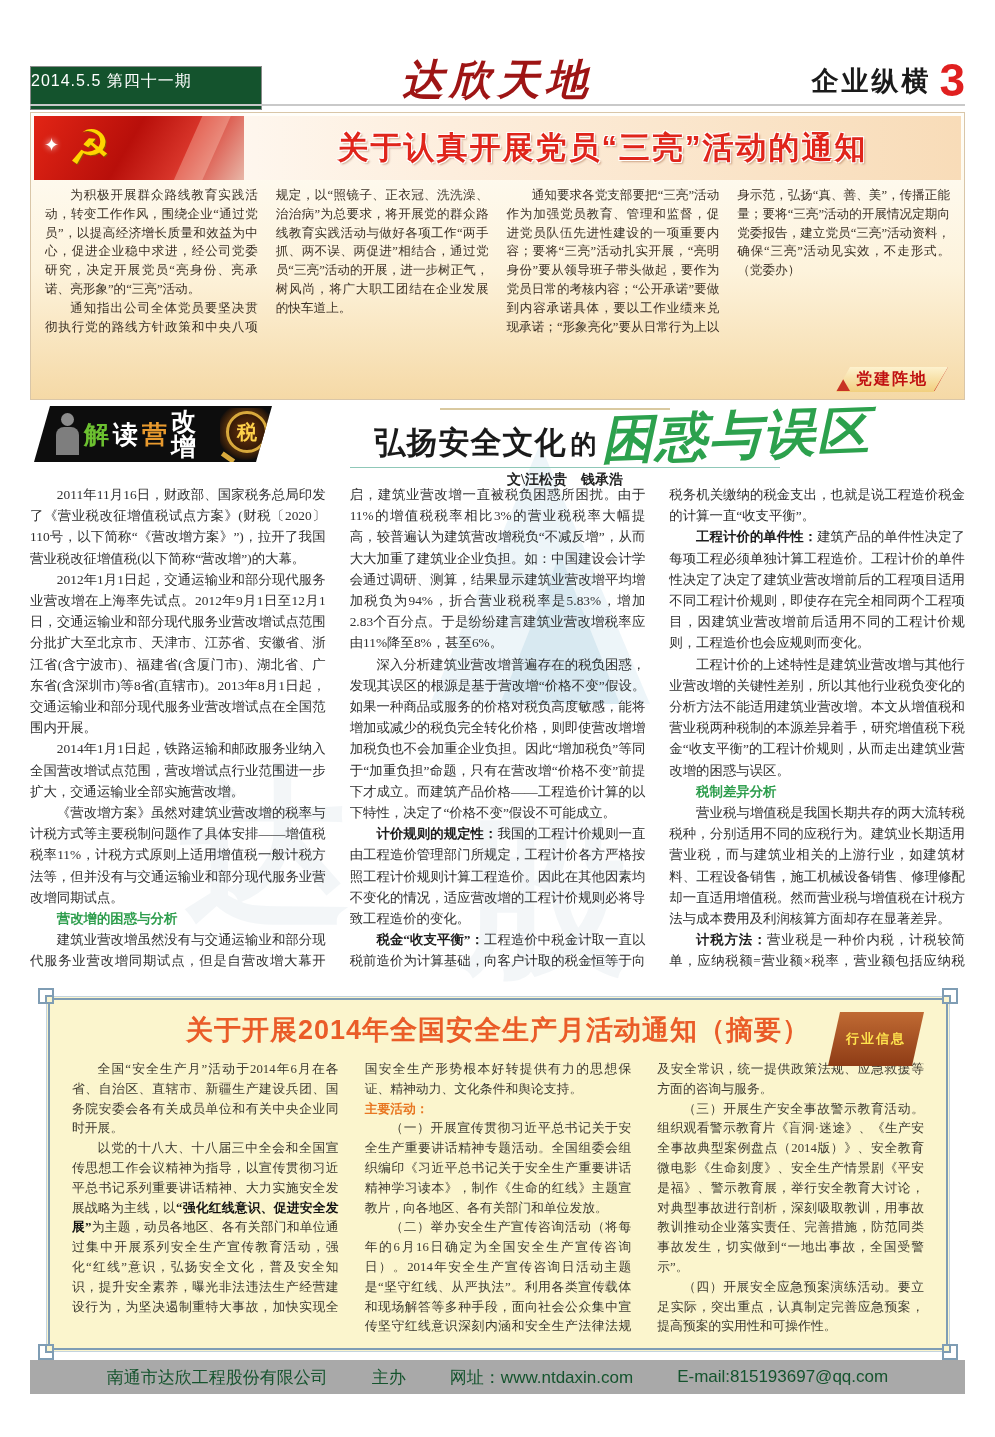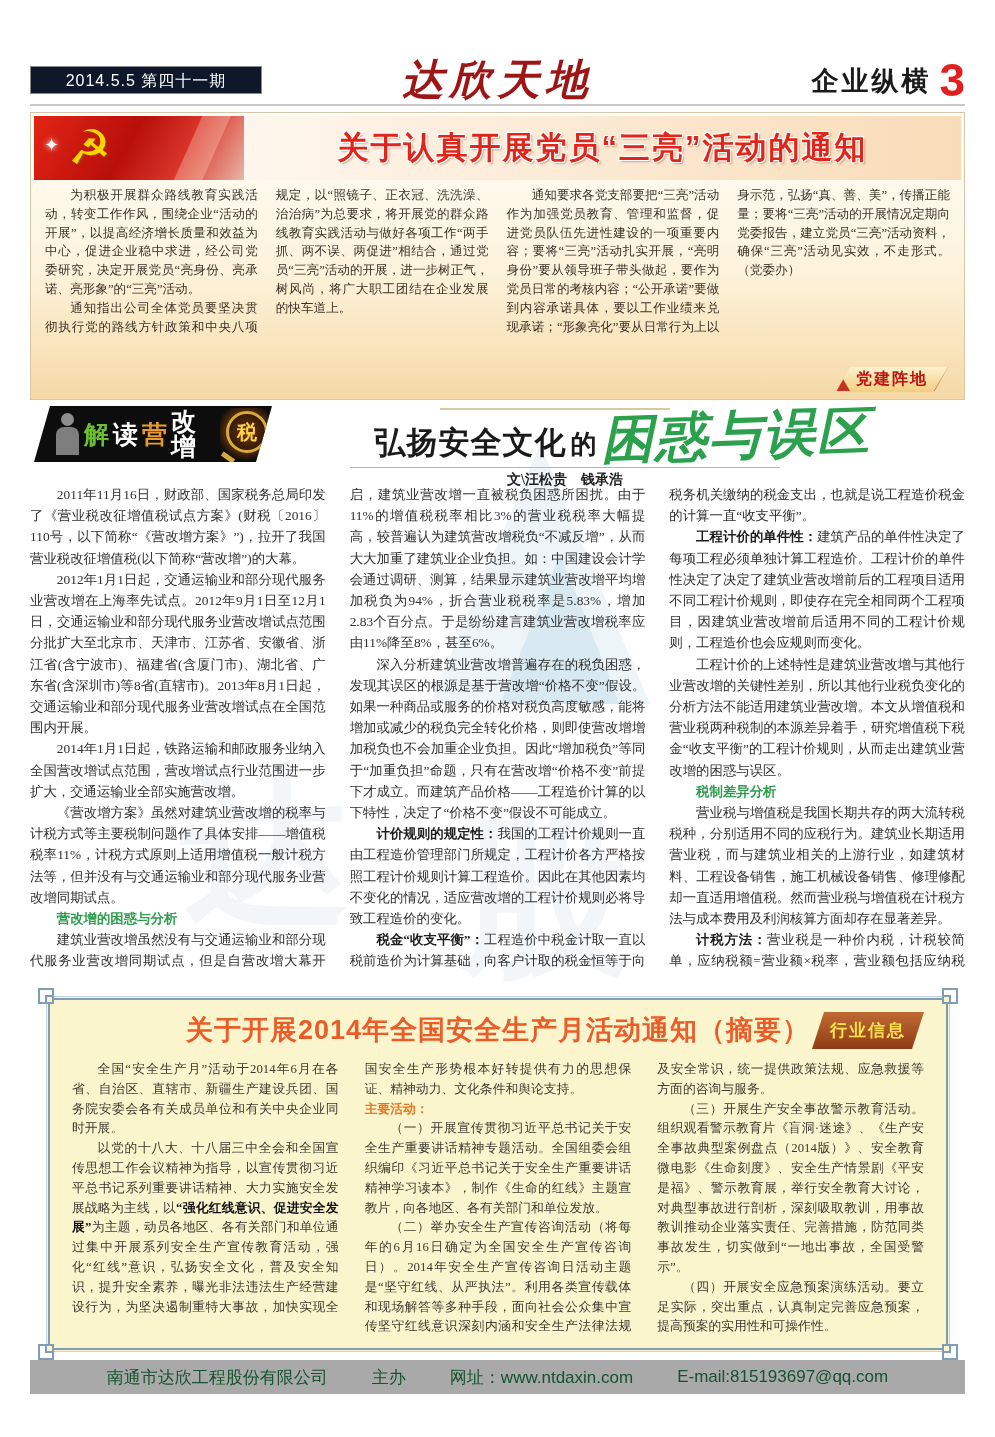--- a/index.html
+++ b/index.html
@@ -6,23 +6,23 @@
   html,body { background:#ffffff; }
   body {
     width:995px; height:1437px; position:relative; overflow:hidden;
     font-family:"Liberation Serif","DejaVu Serif",serif; color:#333;
   }
   .page { position:absolute; left:30px; top:0; width:935px; height:1437px; }
 
   
   .hdr { position:absolute; top:58px; left:0; right:0; height:46px; }
   .issue-badge {
-    position:absolute; left:0; top:8px; width:232px; height:28px;
-    background:#0f172a; color:#fff; font-family:"Liberation Sans",sans-serif;
-    font-size:16px; line-height:28px; text-align:center; letter-spacing:1px;
+    position:absolute; left:0; top:8px; width:232px; height:44px;
+    background:#14532d; color:#fff; font-family:"Liberation Sans",sans-serif;
+    font-size:16px; line-height:28px; letter-spacing:1px;
     border:1px solid #8a8a8a;
   }
   .masthead {
     position:absolute; left:0; right:0; top:-6px; text-align:center;
     font-size:42px; font-weight:bold; font-style:italic; color:#9e1515;
     letter-spacing:6px; font-family:"DejaVu Serif",serif;
   }
   .section-wrap { position:absolute; right:0; top:0; display:flex; align-items:flex-start; gap:8px;margin-left:26px; }
   .section-name { font-size:27px; font-weight:bold; color:#1a1a1a; letter-spacing:3px; line-height:46px; }
   .page-num { font-size:46px; line-height:44px; font-weight:bold; color:#e02020; font-family:"Liberation Sans",sans-serif; }
@@ -126,23 +126,23 @@
   .knot.tl { left:-12px; top:-12px; } .knot.tl::after { right:-2px; bottom:-2px; }
   .knot.tr { right:-12px; top:-12px; } .knot.tr::after { left:-2px; bottom:-2px; }
   .knot.bl { left:-12px; bottom:-12px; } .knot.bl::after { right:-2px; top:-2px; }
   .knot.br { right:-12px; bottom:-12px; } .knot.br::after { left:-2px; top:-2px; }
   .a3-titlerow { position:relative; height:42px; }
   .a3-title {
     text-align:center; font-family:"Liberation Sans",sans-serif; font-weight:bold;
     font-size:27px; color:#ea5c28; letter-spacing:1px; line-height:40px;
   }
   .a3-badge {
-    position:absolute; right:0; top:2px; padding:7px 18px;
+    position:absolute; right:0; top:2px; padding:18px 18px;
     background:linear-gradient(to bottom,#c06a33,#8e3c16);
-    color:#ffe34d; font-family:"Liberation Sans",sans-serif; font-weight:bold; font-size:17px; letter-spacing:2px;
+    color:#ffe34d; font-family:"Liberation Sans",sans-serif; font-weight:bold; font-size:13px; letter-spacing:2px;
     clip-path:polygon(12px 0,100% 0,calc(100% - 12px) 100%,0 100%);
     filter:drop-shadow(1px 1px 0 #6e2a0c);
   }
   .a3-body {
     margin-top:8px; height:278px; overflow:hidden;
     column-count:3; column-gap:26px;
     font-size:12.8px; line-height:19.8px; text-align:justify; color:#3d3a30;
   }
 
   
@@ -177,21 +177,21 @@
   <div class="a1">
     <div class="a1-banner">
       <div class="emblem-box">
         <span class="star">✦</span>
         <span class="emblem">☭</span>
         <span class="stripe"></span>
       </div>
       <div class="a1-title">关于认真开展党员“三亮”活动的通知</div>
     </div>
     <div class="a1-body">
-        <p class="para t-p">为积极开展群众路线教育实践活动，转变工作作风，围绕企业“活动的开展”，以提高经济增长质量和效益为中心，促进企业稳中求进，经公司党委研究，决定开展党员“亮身份、亮承诺、亮形象”的“三亮”活动。</p>
+        <p class="para t-p">为积极开展群众路线教育实践活动，转变工作作风，围绕企业“通过党员”，以提高经济增长质量和效益为中心，促进企业稳中求进，经公司党委研究，决定开展党员“亮身份、亮承诺、亮形象”的“三亮”活动。</p>
         <p class="para t-p">通知指出公司全体党员要坚决贯彻执行党的路线方针政策和中央八项规定，以“照镜子、正衣冠、洗洗澡、治治病”为总要求，将开展党的群众路线教育实践活动与做好各项工作“两手抓、两不误、两促进”相结合，通过党员“三亮”活动的开展，进一步树正气，树风尚，将广大职工团结在企业发展的快车道上。</p>
         <p class="para t-p">通知要求各党支部要把“三亮”活动作为加强党员教育、管理和监督，促进党员队伍先进性建设的一项重要内容；要将“三亮”活动扎实开展，“亮明身份”要从领导班子带头做起，要作为党员日常的考核内容；“公开承诺”要做到内容承诺具体，要以工作业绩来兑现承诺；“形象亮化”要从日常行为上以身示范，弘扬“真、善、美”，传播正能量；要将“三亮”活动的开展情况定期向党委报告，建立党员“三亮”活动资料，确保“三亮”活动见实效，不走形式。（党委办）</p>
       </div>
     <div class="tag-badge">党建阵地</div>
   </div>
 
   <div class="a2">
     <span class="wm wm-tri"></span>
     <span class="wm wm-tri2"></span>
     <span class="wm wm-zi wm-z1">达</span>
@@ -214,21 +214,21 @@
         <div class="a2-titleline">
           <span class="t-prefix">弘扬安全文化</span>
           <span class="t-suffix">的</span>
           <span class="t-script">困惑与误区</span>
         </div>
         <div class="a2-tealline"></div>
         <div class="a2-byline">文\汪松贵　钱承浩</div>
       </div>
     </div>
     <div class="a2-body">
-        <p class="para t-p">2011年11月16日，财政部、国家税务总局印发了《营业税改征增值税试点方案》(财税〔2016〕110号，以下简称“《营改增方案》”)，拉开了我国营业税改征增值税(以下简称“营改增”)的大幕。</p>
+        <p class="para t-p">2011年11月16日，财政部、国家税务总局印发了《营业税改征增值税试点方案》(财税〔2020〕110号，以下简称“《营改增方案》”)，拉开了我国营业税改征增值税(以下简称“营改增”)的大幕。</p>
         <p class="para t-p">2012年1月1日起，交通运输业和部分现代服务业营改增在上海率先试点。2012年9月1日至12月1日，交通运输业和部分现代服务业营改增试点范围分批扩大至北京市、天津市、江苏省、安徽省、浙江省(含宁波市)、福建省(含厦门市)、湖北省、广东省(含深圳市)等8省(直辖市)。2013年8月1日起，交通运输业和部分现代服务业营改增试点在全国范围内开展。</p>
         <p class="para t-p">2014年1月1日起，铁路运输和邮政服务业纳入全国营改增试点范围，营改增试点行业范围进一步扩大，交通运输业全部实施营改增。</p>
         <p class="para t-p">《营改增方案》虽然对建筑业营改增的税率与计税方式等主要税制问题作了具体安排——增值税税率11%，计税方式原则上适用增值税一般计税方法等，但并没有与交通运输业和部分现代服务业营改增同期试点。</p>
         <p class="para t-h">营改增的困惑与分析</p>
         <p class="para t-p">建筑业营改增虽然没有与交通运输业和部分现代服务业营改增同期试点，但是自营改增大幕开启，建筑业营改增一直被税负困惑所困扰。由于11%的增值税税率相比3%的营业税税率大幅提高，较普遍认为建筑营改增税负“不减反增”，从而大大加重了建筑业企业负担。如：中国建设会计学会通过调研、测算，结果显示建筑业营改增平均增加税负为94%，折合营业税税率是5.83%，增加2.83个百分点。于是纷纷建言建筑业营改增税率应由11%降至8%，甚至6%。</p>
         <p class="para t-p">深入分析建筑业营改增普遍存在的税负困惑，发现其误区的根源是基于营改增“价格不变”假设。如果一种商品或服务的价格对税负高度敏感，能将增加或减少的税负完全转化价格，则即使营改增增加税负也不会加重企业负担。因此“增加税负”等同于“加重负担”命题，只有在营改增“价格不变”前提下才成立。而建筑产品价格——工程造价计算的以下特性，决定了“价格不变”假设不可能成立。</p>
         <p class="para t-lead"><b>计价规则的规定性：</b>我国的工程计价规则一直由工程造价管理部门所规定，工程计价各方严格按照工程计价规则计算工程造价。因此在其他因素均不变化的情况，适应营改增的工程计价规则必将导致工程造价的变化。</p>
         <p class="para t-lead"><b>税金“收支平衡”：</b>工程造价中税金计取一直以税前造价为计算基础，向客户计取的税金恒等于向税务机关缴纳的税金支出，也就是说工程造价税金的计算一直“收支平衡”。</p>
         <p class="para t-lead"><b>工程计价的单件性：</b>建筑产品的单件性决定了每项工程必须单独计算工程造价。工程计价的单件性决定了决定了建筑业营改增前后的工程项目适用不同工程计价规则，即使存在完全相同两个工程项目，因建筑业营改增前后适用不同的工程计价规则，工程造价也会应规则而变化。</p>
         <p class="para t-p">工程计价的上述特性是建筑业营改增与其他行业营改增的关键性差别，所以其他行业税负变化的分析方法不能适用建筑业营改增。本文从增值税和营业税两种税制的本源差异着手，研究增值税下税金“收支平衡”的工程计价规则，从而走出建筑业营改增的困惑与误区。</p>

